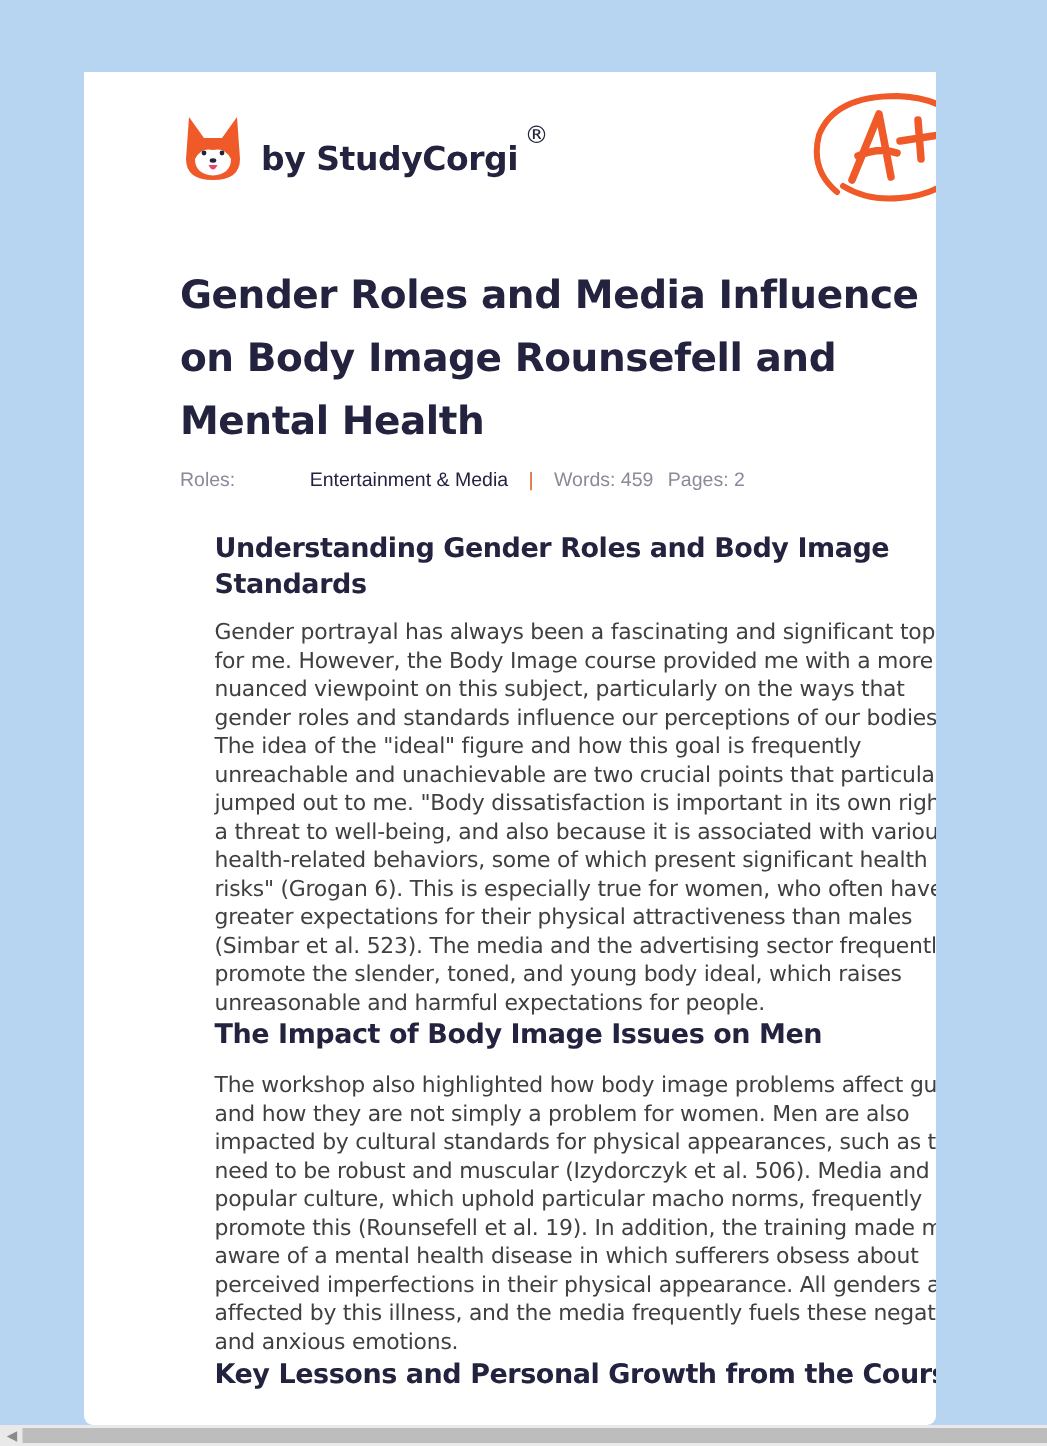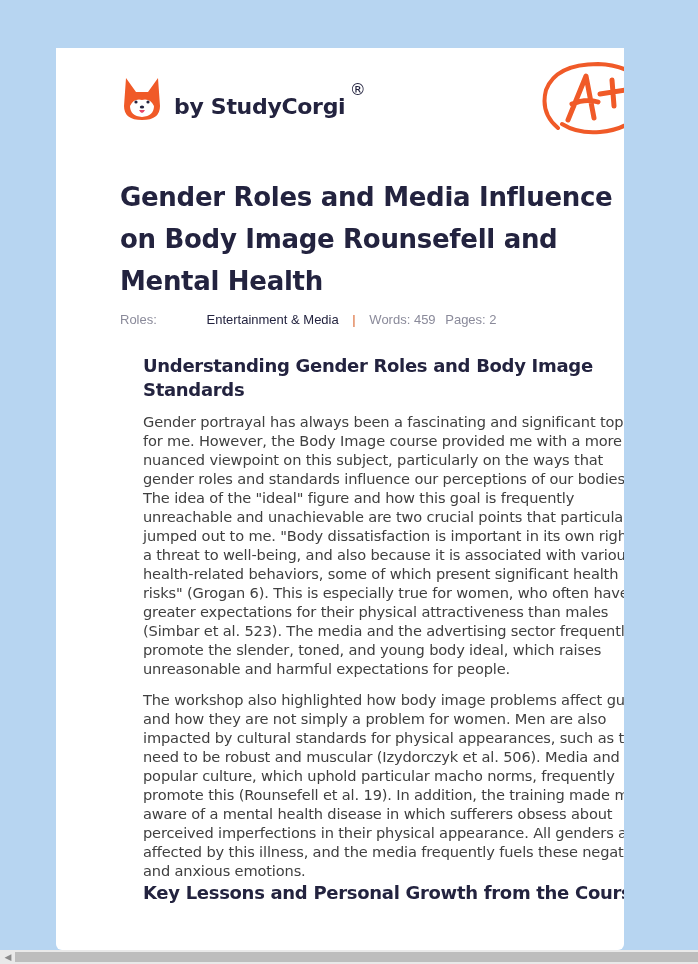--- a/index.html
+++ b/index.html
@@ -87,20 +87,21 @@
     <span>Roles:</span>
     <span class="topic-val">Entertainment &amp; Media</span>
     <span class="sep">|</span>
     <span>Words: 459</span>
     <span class="pages">Pages: 2</span>
   </div>
 
   <div class="content">
     <h2 class="h2 s1-h">Understanding Gender Roles and Body Image Standards</h2>
     <p class="p s1-p">Gender portrayal has always been a fascinating and significant topic for me. However, the Body Image course provided me with a more nuanced viewpoint on this subject, particularly on the ways that gender roles and standards influence our perceptions of our bodies. The idea of the "ideal" figure and how this goal is frequently unreachable and unachievable are two crucial points that particularly jumped out to me. "Body dissatisfaction is important in its own right as a threat to well-being, and also because it is associated with various health-related behaviors, some of which present significant health risks" (Grogan 6). This is especially true for women, who often have far greater expectations for their physical attractiveness than males (Simbar et al. 523). The media and the advertising sector frequently promote the slender, toned, and young body ideal, which raises unreasonable and harmful expectations for people.</p>
+    <h2 class="h2 s2-h">The Impact of Body Image Issues on Men</h2>
     <p class="p s2-p">The workshop also highlighted how body image problems affect guys and how they are not simply a problem for women. Men are also impacted by cultural standards for physical appearances, such as the need to be robust and muscular (Izydorczyk et al. 506). Media and popular culture, which uphold particular macho norms, frequently promote this (Rounsefell et al. 19). In addition, the training made me aware of a mental health disease in which sufferers obsess about perceived imperfections in their physical appearance. All genders are affected by this illness, and the media frequently fuels these negative and anxious emotions.</p>
     <h2 class="h2 s3-h">Key Lessons and Personal Growth from the Course</h2>
   </div>
 </div>
 
 <div class="hscroll">
   <span class="arrow">◀</span>
   <div class="thumb"></div>
 </div>
 

